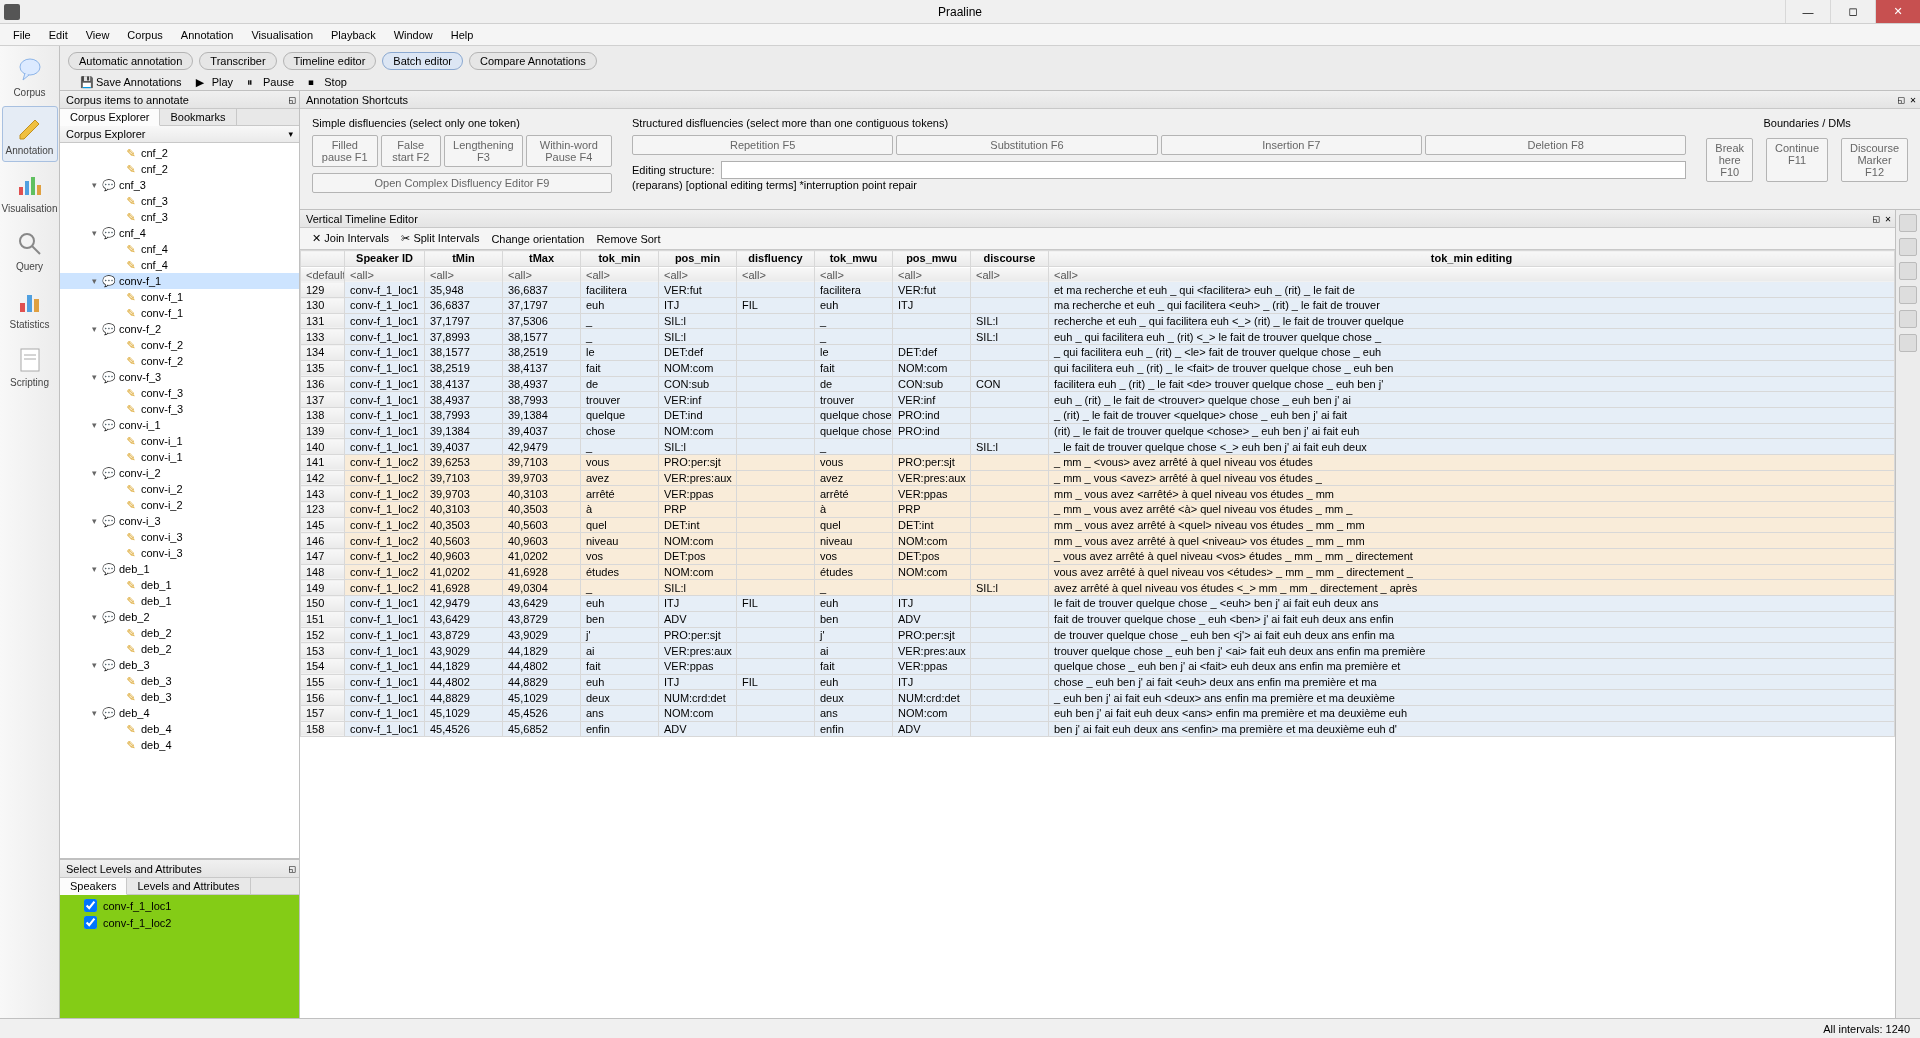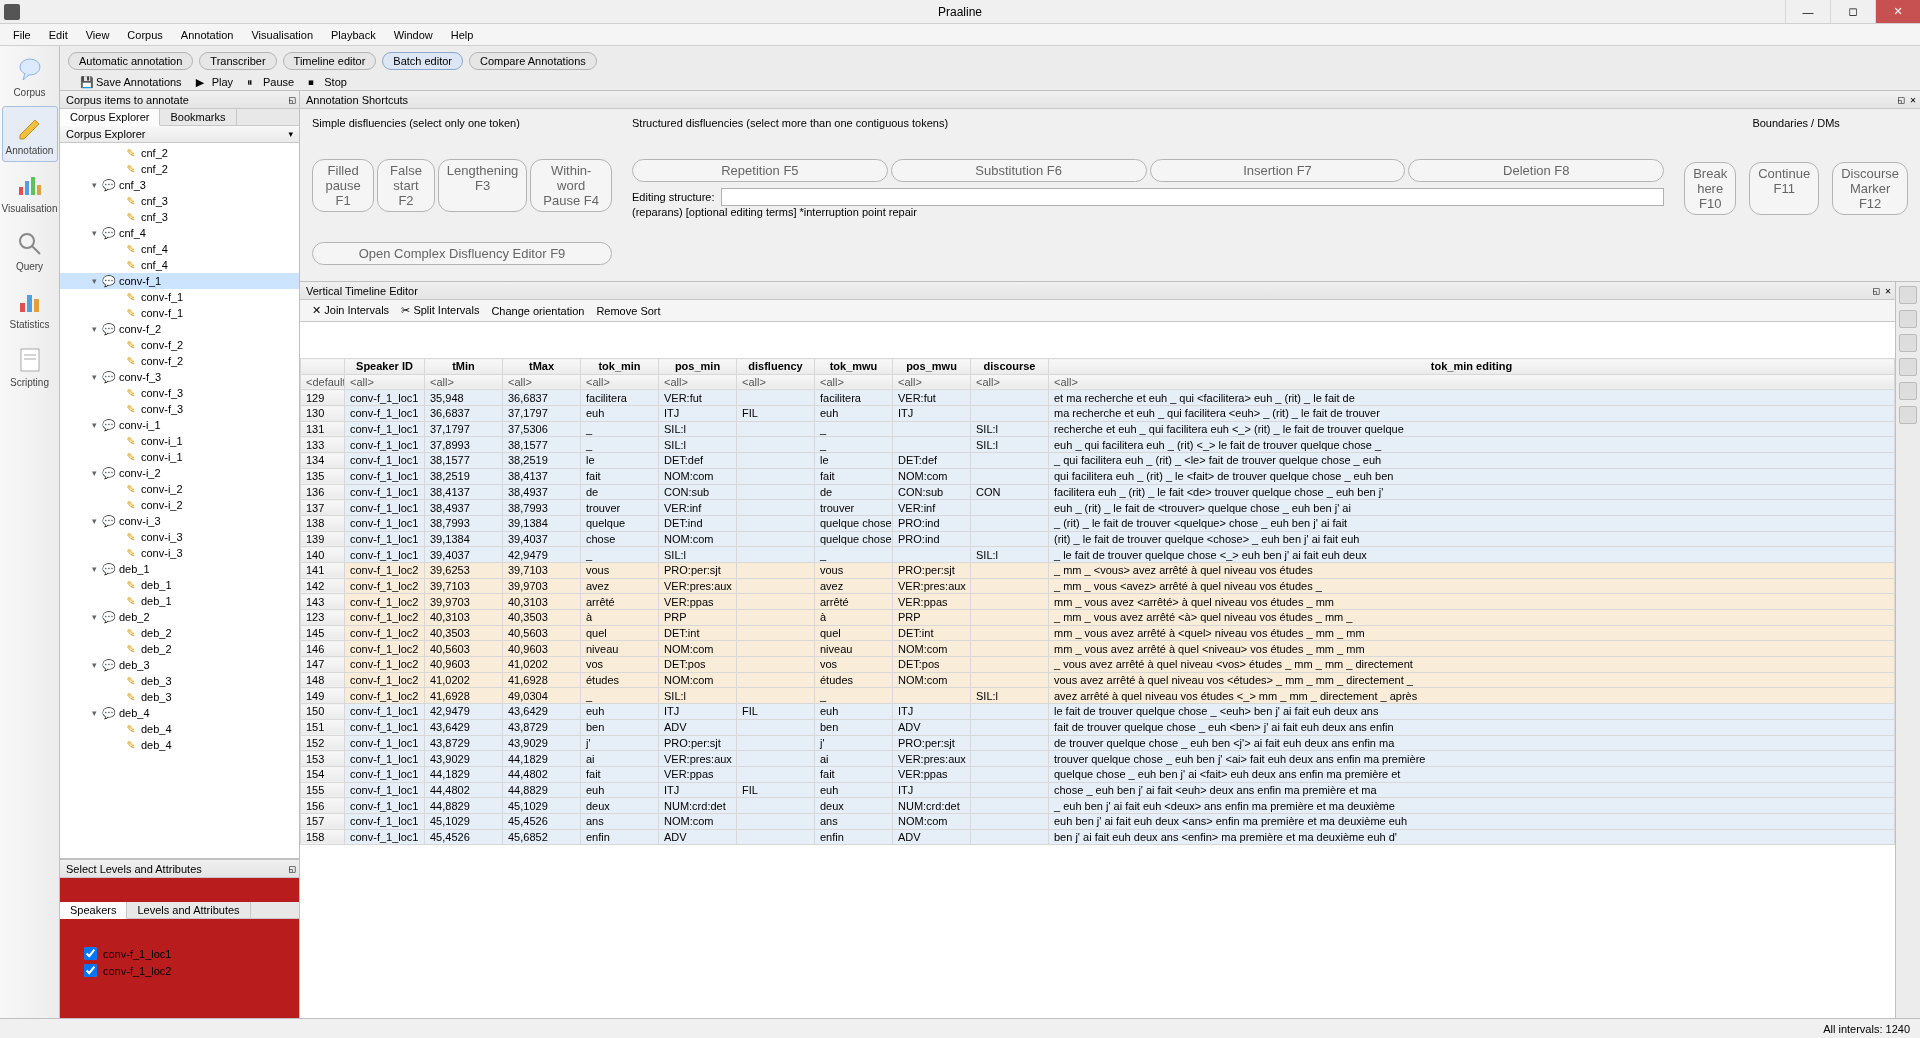--- a/index.html
+++ b/index.html
@@ -34,41 +34,41 @@
 .tabs .tab { padding: 2px 10px; border-right: 1px solid #c8c8c8; background: #e8e8e8; cursor: default; }
 .tabs .tab.active { background: #fcfcfc; border-bottom: 1px solid #fcfcfc; margin-bottom: -1px; }
 .subhdr { background: linear-gradient(#f8f8f8,#eaeaea); border-bottom: 1px solid #c8c8c8; padding: 2px 6px; display: flex; align-items: center; }
 .subhdr .dd { margin-left: auto; font-size: 9px; }
 .tree { flex: 1; overflow: auto; background: #fff; padding: 2px 0; }
 .tree-row { display: flex; align-items: center; height: 16px; padding-left: 10px; white-space: nowrap; }
 .tree-row .caret { width: 10px; font-size: 9px; color: #666; }
 .tree-row .ico { width: 14px; height: 12px; margin-right: 3px; display: inline-flex; align-items: center; justify-content: center; }
 .tree-row .ico.pen { color: #d9a020; font-size: 11px; }
 .tree-row .ico.bub { color: #7fa8d6; font-size: 11px; }
-.levattr { height: 160px; border-top: 2px solid #c0c0c0; display: flex; flex-direction: column; background: #b91c1c; gap: 24px; }
+.levattr { height: 160px; border-top: 2px solid #c0c0c0; display: flex; flex-direction: column; background: #84cc16; }
 .chkrow { padding: 4px 0 0 24px; }
 .chkrow label { display: flex; align-items: center; gap: 6px; margin-bottom: 4px; }
 .rightpanel { flex: 1; display: flex; flex-direction: column; min-width: 0; }
 .shortcut-pane { background: #f0f0f0; border-bottom: 1px solid #c0c0c0; }
 .shortcut-body { padding: 8px 12px 10px 12px; display: flex; gap: 20px; }
 .sc-left { flex: 0 0 300px; }
 .sc-mid { flex: 1; }
 .sc-right { flex: 0 0 100px; display:flex; flex-direction:column; gap:3px; }
 .sc-lbl { margin-bottom: 6px; font-size: 11px; }
 .btnrow { display: flex; gap: 3px; margin-bottom: 6px; }
-.sbtn { border: 1px solid #b4b4b4; background: #f5f5f5; padding: 3px 8px; border-radius: 12px; cursor: default; color: #666; font-size:13px; text-align:center;margin-top:24px; }
+.sbtn { border: 1px solid #b4b4b4; background: #f5f5f5; padding: 3px 8px; border-radius: 2px; cursor: default; color: #666; font-size:11px; text-align:center; }
 .sbtn.wide { flex: 1; }
 .editline { display: flex; align-items: center; gap: 6px; }
 .editline input { flex: 1; border: 1px solid #b0b0b0; height: 18px; padding: 0 4px; background: #fff; }
 .vte { flex: 1; display: flex; min-height: 0; }
 .vte-main { flex: 1; display: flex; flex-direction: column; min-width: 0; border-right: 1px solid #c0c0c0; }
 .vte-toolbar { display: flex; align-items: center; gap: 12px; padding: 4px 12px; background: #f5f5f5; border-bottom: 1px solid #c8c8c8; }
 .vte-toolbar span { cursor:default; }
 .table-wrap { flex: 1; overflow: auto; background: #fff; position: relative; }
-table { border-collapse: collapse; width: 100%; table-layout: fixed; margin-top: 36px; }
+table { border-collapse: collapse; width: 100%; table-layout: fixed; }
 th, td { border: 1px solid #d8d8d8; padding: 1px 5px; height: 15.7px; overflow: hidden; white-space: nowrap; font-size: 11px; text-align: left; }
 thead th { background: linear-gradient(#f8f8f8,#eaeaea); position: sticky; }
 .hdr1 th { top: 0; text-align:center; }
 .hdr2 th { top: 17px; color: #555; font-weight: normal; text-align:left; }
 tbody tr td:first-child { background: linear-gradient(#f8f8f8,#eaeaea); font-weight: normal; }
 .loc1 td { background: #e6eef7; }
 .loc1 td:first-child { background: linear-gradient(#f8f8f8,#eaeaea); }
 .loc2 td { background: #f9ecd9; }
 .loc2 td:first-child { background: linear-gradient(#f8f8f8,#eaeaea); }
 .right-icons { width: 24px; background: #ececec; display: flex; flex-direction: column; align-items: center; padding-top: 4px; gap: 6px; }

